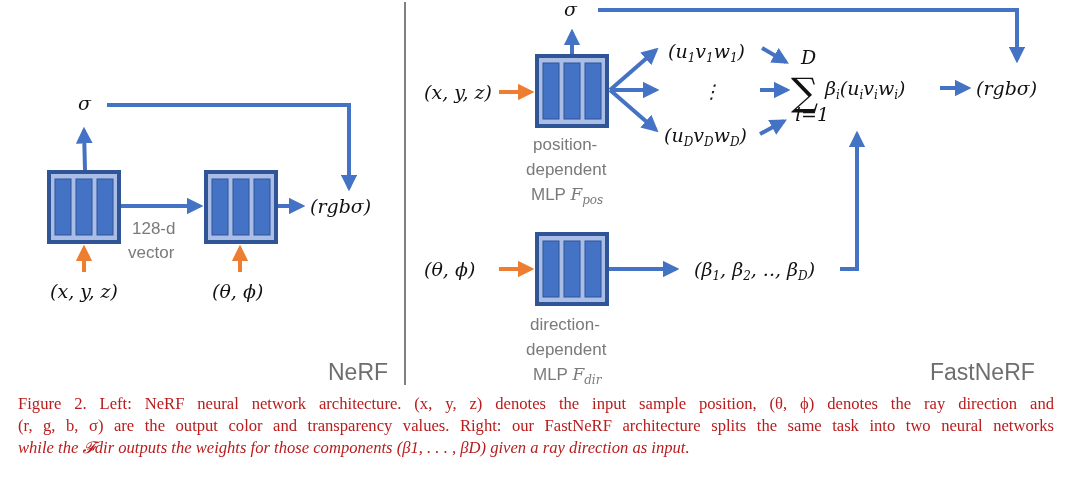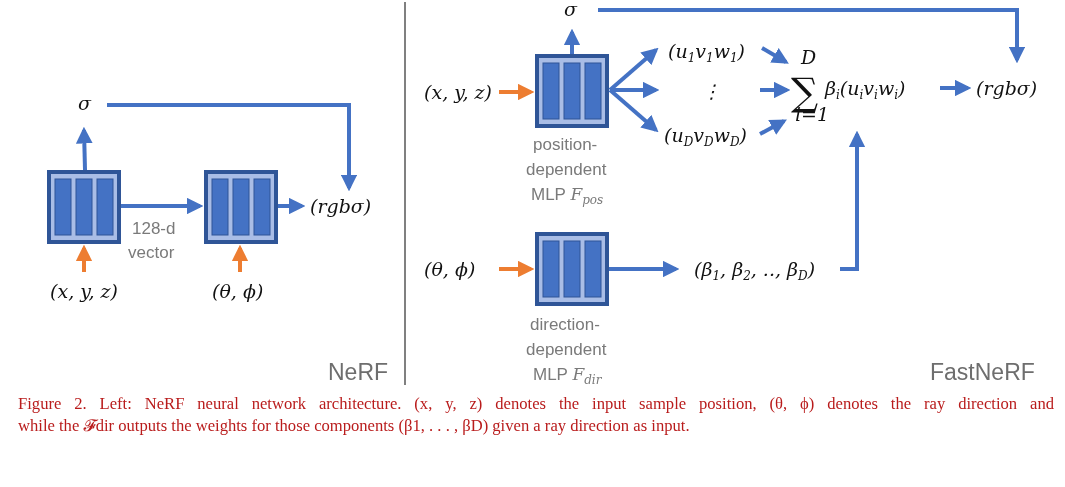--- a/index.html
+++ b/index.html
@@ -7,21 +7,21 @@
   #stage { position:absolute; left:0; top:0; width:1065px; height:390px; }
   .mathlbl { font-family:"DejaVu Serif", serif; font-style:italic; font-size:19px; fill:#111; }
   .graylbl { font-family:"Liberation Sans", sans-serif; font-size:17px; fill:#7a7a7a; }
   .panel-title { font-family:"Liberation Sans", sans-serif; font-size:23px; fill:#6e6e6e; }
   #caption {
     position:absolute; left:18px; top:393px; width:1036px;
     font-family:"Liberation Serif", serif; font-size:16.6px; line-height:22px; color:#b91c1c;
     text-align:justify;
   }
   #caption .ln { display:block; text-align:justify; text-align-last:justify; white-space:nowrap; }
-  #caption .ln.last { text-align-last:left; }
+  #caption .ln.last { text-align-last:left;font-style:italic; }
 </style>
 </head>
 <body>
 
 <svg id="stage" width="1065" height="390" viewBox="0 0 1065 390">
   <defs>
     <marker id="ah-blue" viewBox="0 0 10 10" refX="8" refY="5" markerWidth="4.2" markerHeight="4.2" orient="auto-start-reverse">
       <path d="M0,0 L10,5 L0,10 z" fill="#4472c4"></path>
     </marker>
     <marker id="ah-orange" viewBox="0 0 10 10" refX="8" refY="5" markerWidth="4.2" markerHeight="4.2" orient="auto-start-reverse">
@@ -119,14 +119,15 @@
     <text class="graylbl" x="530" y="330">direction-</text>
     <text class="graylbl" x="526" y="355">dependent</text>
     <text class="graylbl" x="533" y="380">MLP <tspan font-family="DejaVu Serif, serif" font-style="italic">F</tspan><tspan font-family="DejaVu Serif, serif" font-style="italic" font-size="12" dy="4">dir</tspan></text>
 
     <text class="panel-title" x="930" y="380">FastNeRF</text>
   </g>
 </svg>
 
 <div id="caption">
   <span class="ln">Figure 2. Left: NeRF neural network architecture. (x, y, z) denotes the input sample position, (θ, ϕ) denotes the ray direction and</span>
+  <span class="ln">(r, g, b, σ) are the output color and transparency values. Right: our FastNeRF architecture splits the same task into two neural networks</span>
   <span class="ln last">while the 𝓕dir outputs the weights for those components (β1, . . . , βD) given a ray direction as input.</span>
 </div>
 
 </body></html>

